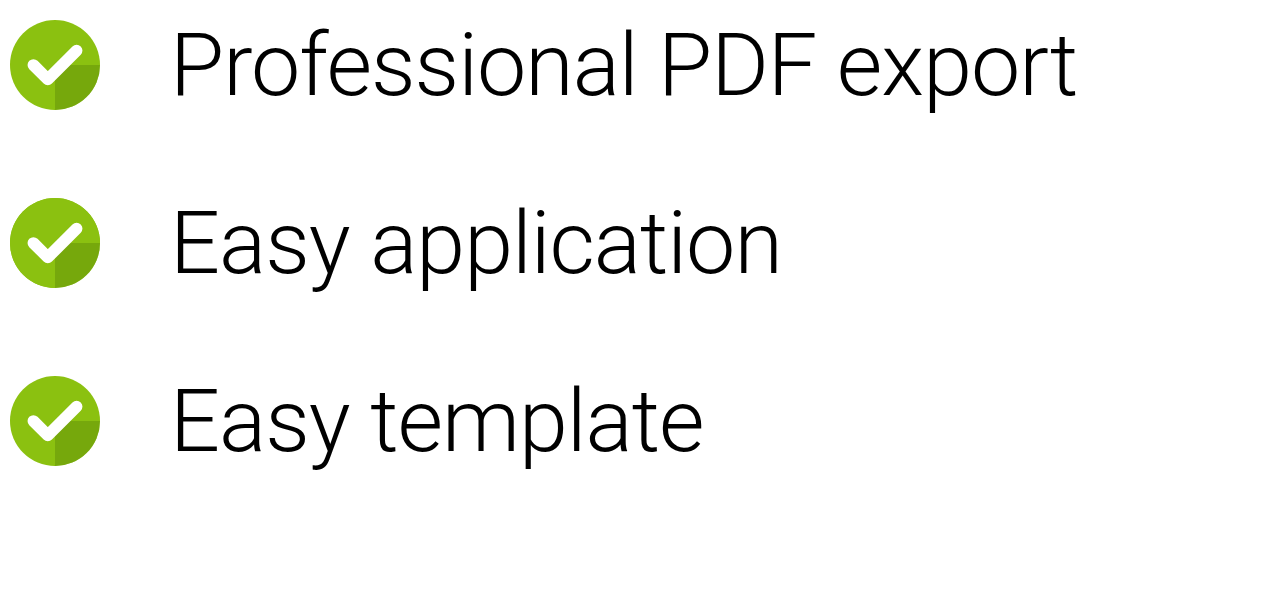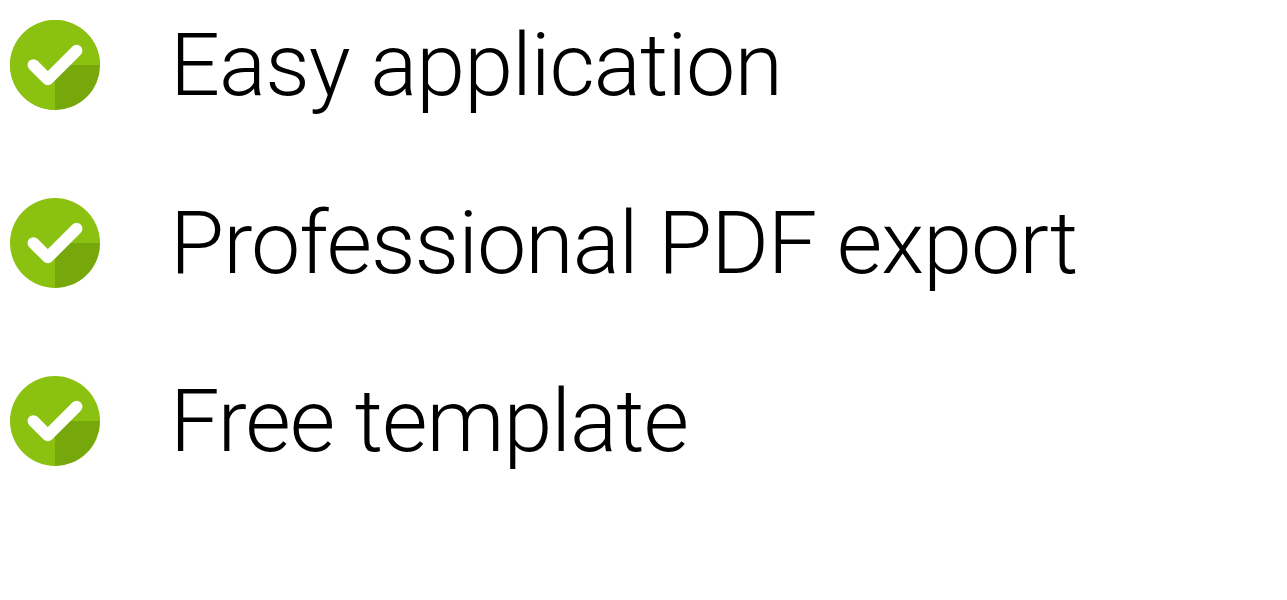--- a/index.html
+++ b/index.html
@@ -39,44 +39,44 @@
     }
   </style>
 </head>
 <body>
 
 <div class="feature-list">
   <div class="feature-item">
     <span class="check-icon">
       <svg viewBox="0 0 100 100" xmlns="http://www.w3.org/2000/svg">
         <circle cx="50" cy="50" r="50" fill="#8bc110"></circle>
+        <path d="M 100 50 A 50 50 0 0 1 50 100 L 50 50 Z" fill="#6b9b0a" opacity="0.65"></path>
+        <path d="M 26 50 L 42 66 L 74 34" stroke="#ffffff" stroke-width="13" stroke-linecap="round" stroke-linejoin="round" fill="none"></path>
+      </svg>
+    </span>
+    <span class="feature-label">Professional PDF export</span>
+  </div>
+
+  <div class="feature-item">
+    <span class="check-icon">
+      <svg viewBox="0 0 100 100" xmlns="http://www.w3.org/2000/svg">
+        <circle cx="50" cy="50" r="50" fill="#8bc110"></circle>
         <path d="M 50 0 A 50 50 0 0 1 100 50 L 50 50 Z" fill="#8bc110"></path>
         <path d="M 100 50 A 50 50 0 0 1 50 100 L 50 50 Z" fill="#6b9b0a" opacity="0.65"></path>
         <path d="M 50 100 A 50 50 0 0 1 0 50 L 50 50 Z" fill="#8bc110"></path>
         <path d="M 0 50 A 50 50 0 0 1 50 0 L 50 50 Z" fill="#8bc110"></path>
         <path d="M 26 50 L 42 66 L 74 34" stroke="#ffffff" stroke-width="13" stroke-linecap="round" stroke-linejoin="round" fill="none"></path>
       </svg>
     </span>
     <span class="feature-label">Easy application</span>
   </div>
 
   <div class="feature-item">
     <span class="check-icon">
       <svg viewBox="0 0 100 100" xmlns="http://www.w3.org/2000/svg">
         <circle cx="50" cy="50" r="50" fill="#8bc110"></circle>
         <path d="M 100 50 A 50 50 0 0 1 50 100 L 50 50 Z" fill="#6b9b0a" opacity="0.65"></path>
         <path d="M 26 50 L 42 66 L 74 34" stroke="#ffffff" stroke-width="13" stroke-linecap="round" stroke-linejoin="round" fill="none"></path>
       </svg>
     </span>
-    <span class="feature-label">Professional PDF export</span>
-  </div>
-
-  <div class="feature-item">
-    <span class="check-icon">
-      <svg viewBox="0 0 100 100" xmlns="http://www.w3.org/2000/svg">
-        <circle cx="50" cy="50" r="50" fill="#8bc110"></circle>
-        <path d="M 100 50 A 50 50 0 0 1 50 100 L 50 50 Z" fill="#6b9b0a" opacity="0.65"></path>
-        <path d="M 26 50 L 42 66 L 74 34" stroke="#ffffff" stroke-width="13" stroke-linecap="round" stroke-linejoin="round" fill="none"></path>
-      </svg>
-    </span>
-    <span class="feature-label">Free template</span>
+    <span class="feature-label">Easy template</span>
   </div>
 </div>
 
 </body></html>

